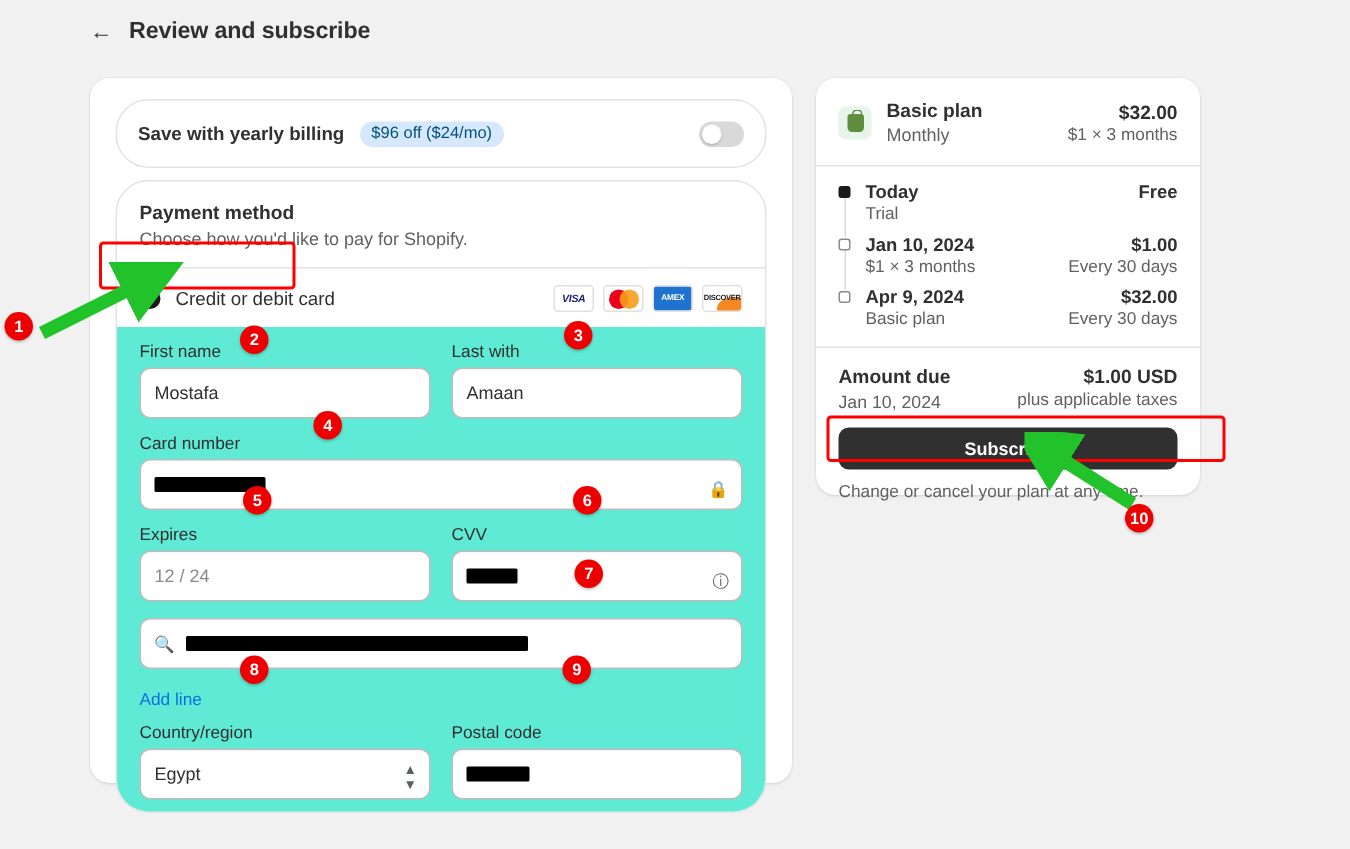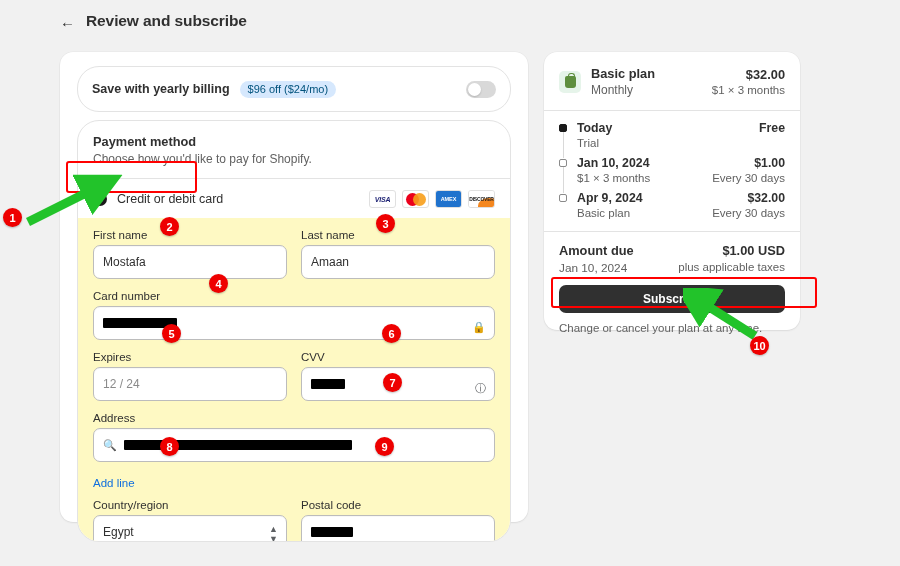--- a/index.html
+++ b/index.html
@@ -75,21 +75,21 @@
   .brand-mc .l { left:0; background:#eb001b; }
   .brand-mc .r { right:0; background:#f79e1b; opacity:.9; }
   .brand-amex { width:100%; height:100%; background:#1f72cd; color:#fff; font-size:5.5px;
                 font-weight:800; display:flex; align-items:center; justify-content:center; letter-spacing:-.1px;}
   .brand-disc { width:100%;height:100%;position:relative;background:#fff;display:flex;align-items:center;justify-content:center;}
   .brand-disc span { font-size:5px; font-weight:800; color:#1a1a1a; letter-spacing:-.2px; z-index:2;}
   .brand-disc::after { content:""; position:absolute; right:-6px; bottom:-7px; width:22px;height:16px;
                        background:#f4871f; border-radius:50%; }
 
   
-  .form-area { background: #fef9c3; padding: 11px 15px 14px; }
+  .form-area { background: #5eead4; padding: 11px 15px 14px; }
   .row { display:flex; gap: 14px; }
   .field { flex: 1; position: relative; margin-bottom: 11px; }
   .flabel { font-size: 11.5px; color: #303030; margin-bottom: 4px; display:block; }
   .finput {
     height: 27px; background:#fff; border: 1px solid #bcbcbc; border-radius: 7px;
     display:flex; align-items:center; padding: 16px 9px; font-size: 12px; color:#303030;
     box-shadow: inset 0 1px 1px rgba(0,0,0,.03);
   }
   .finput.placeholder { color: #8a8a8a; }
   .redact { display:inline-block; height: 10px; background:#000; border-radius:1px; }
@@ -211,21 +211,21 @@
         </div>
       </div>
 
       <div class="form-area">
         <div class="row">
           <div class="field">
             <label class="flabel">First name</label>
             <div class="finput">Mostafa</div>
           </div>
           <div class="field">
-            <label class="flabel">Last name</label>
+            <label class="flabel">Last with</label>
             <div class="finput">Amaan</div>
           </div>
         </div>
 
         <div class="field">
           <label class="flabel">Card number</label>
           <div class="finput">
             <span class="redact" style="width:74px"></span>
           </div>
           <span class="icon-right">🔒</span>
@@ -239,21 +239,20 @@
           <div class="field">
             <label class="flabel">CVV</label>
             <div class="finput">
               <span class="redact" style="width:34px"></span>
             </div>
             <span class="icon-right">ⓘ</span>
           </div>
         </div>
 
         <div class="field">
-          <label class="flabel">Address</label>
           <div class="finput">
             <span class="search-ico">🔍</span>
             <span class="redact" style="width:228px"></span>
           </div>
         </div>
         <a class="addline">Add line</a>
 
         <div class="row">
           <div class="field" style="margin-bottom:0">
             <label class="flabel">Country/region</label>

